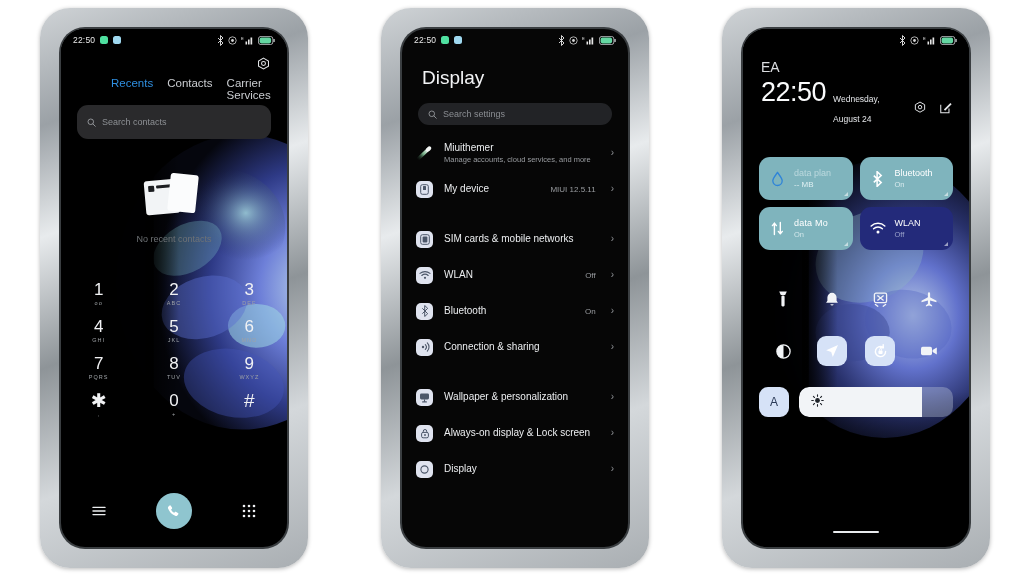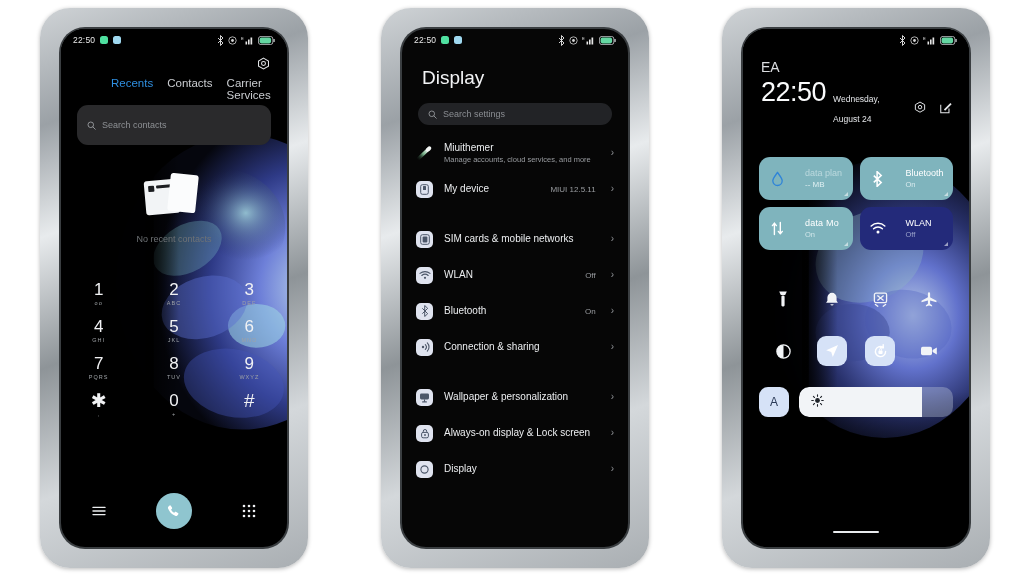--- a/index.html
+++ b/index.html
@@ -35,21 +35,21 @@
   .dot-badge { width:8px; height:8px; border-radius:2.5px; display:block; }
   .sb-right { display:flex; align-items:center; gap:4px; }
   .ico { display:block; }
 
   
   .p1-gear { position:absolute; right:16px; top:28px; z-index:7; }
   .tabs { position:absolute; top:48px; left:0; right:0; z-index:7;
           display:flex; gap:14px; padding:0 18px; font-size:11.5px; }
   .tab { color:#c9ccd0; }
   .tab.active { color:#2f8fe0;margin-left:32px; }
-  .searchbar { position:absolute; top:76px; left:16px; right:16px; height:40px; z-index:7;
+  .searchbar { position:absolute; top:76px; left:16px; right:16px; height:34px; z-index:7;
     background:#2a2a2c; border-radius:11px; display:flex; align-items:center; gap:6px; padding:0 10px; }
   .searchbar span.ph { color:#8d9094; font-size:9px; }
   .empty-wrap { position:absolute; top:118px; left:0; right:0; height:120px; z-index:6;
     display:flex; flex-direction:column; align-items:center; justify-content:center; }
   .empty-art { position:relative; width:70px; height:54px; margin-bottom:10px; }
   .card-a { position:absolute; left:6px; top:10px; width:34px; height:34px; background:#f2f4f6;
     border-radius:3px; transform:rotate(-5deg); }
   .card-a .bar { position:absolute; left:4px; top:5px; width:22px; height:3px; background:#1b1d20; border-radius:1px;}
   .card-a .sq  { position:absolute; left:4px; top:5px; width:6px; height:6px; background:#1b1d20; border-radius:1px;}
   .card-b { position:absolute; left:30px; top:4px; width:28px; height:38px; background:#fbfcfd;
@@ -90,21 +90,21 @@
   .cc-carrier { position:absolute; top:30px; left:18px; z-index:7; color:#dcdee1; font-size:14px; }
   .cc-clock { position:absolute; top:50px; left:18px; z-index:7; display:flex; align-items:flex-start; gap:7px;}
   .cc-time { color:#fafbfc; font-size:27px; line-height:27px; font-weight:300; letter-spacing:-.5px;}
   .cc-date { color:#e4e6e9; font-size:8.5px; line-height:20px; max-width:68px; padding-top:10px; }
   .cc-acts { position:absolute; top:72px; right:16px; z-index:8; display:flex; gap:12px; align-items:center;}
   .tiles { position:absolute; top:128px; left:16px; right:16px; z-index:7;
     display:grid; grid-template-columns:1fr 1fr; gap:7px; }
   .tile { position:relative; height:43px; border-radius:11px; padding:7px 9px;
     display:flex; align-items:center; gap:8px; overflow:hidden; }
   .tile .tico { flex:0 0 auto; display:flex; align-items:center; justify-content:center; width:18px;}
-  .tile .ttxt { min-width:0;margin-left:11px; }
+  .tile .ttxt { min-width:0; }
   .tile .tlabel { font-size:9px; line-height:11px; white-space:nowrap; }
   .tile .tvalue { font-size:7.5px; line-height:10px; margin-top:1px; }
   .tile .corner { position:absolute; right:5px; bottom:4px; width:0; height:0;
     border-left:4px solid transparent; border-bottom:4px solid rgba(255,255,255,.55); }
   .toggles { position:absolute; top:255px; left:16px; right:16px; z-index:7;
     display:grid; grid-template-columns:repeat(4,1fr); row-gap:22px; justify-items:center; }
   .tg { width:30px; height:30px; border-radius:9px; display:flex; align-items:center; justify-content:center; }
   .tg.on { background:#d6e2f7; }
   .bright-row { position:absolute; top:358px; left:16px; right:16px; z-index:7;
     display:flex; align-items:center; gap:10px; }

